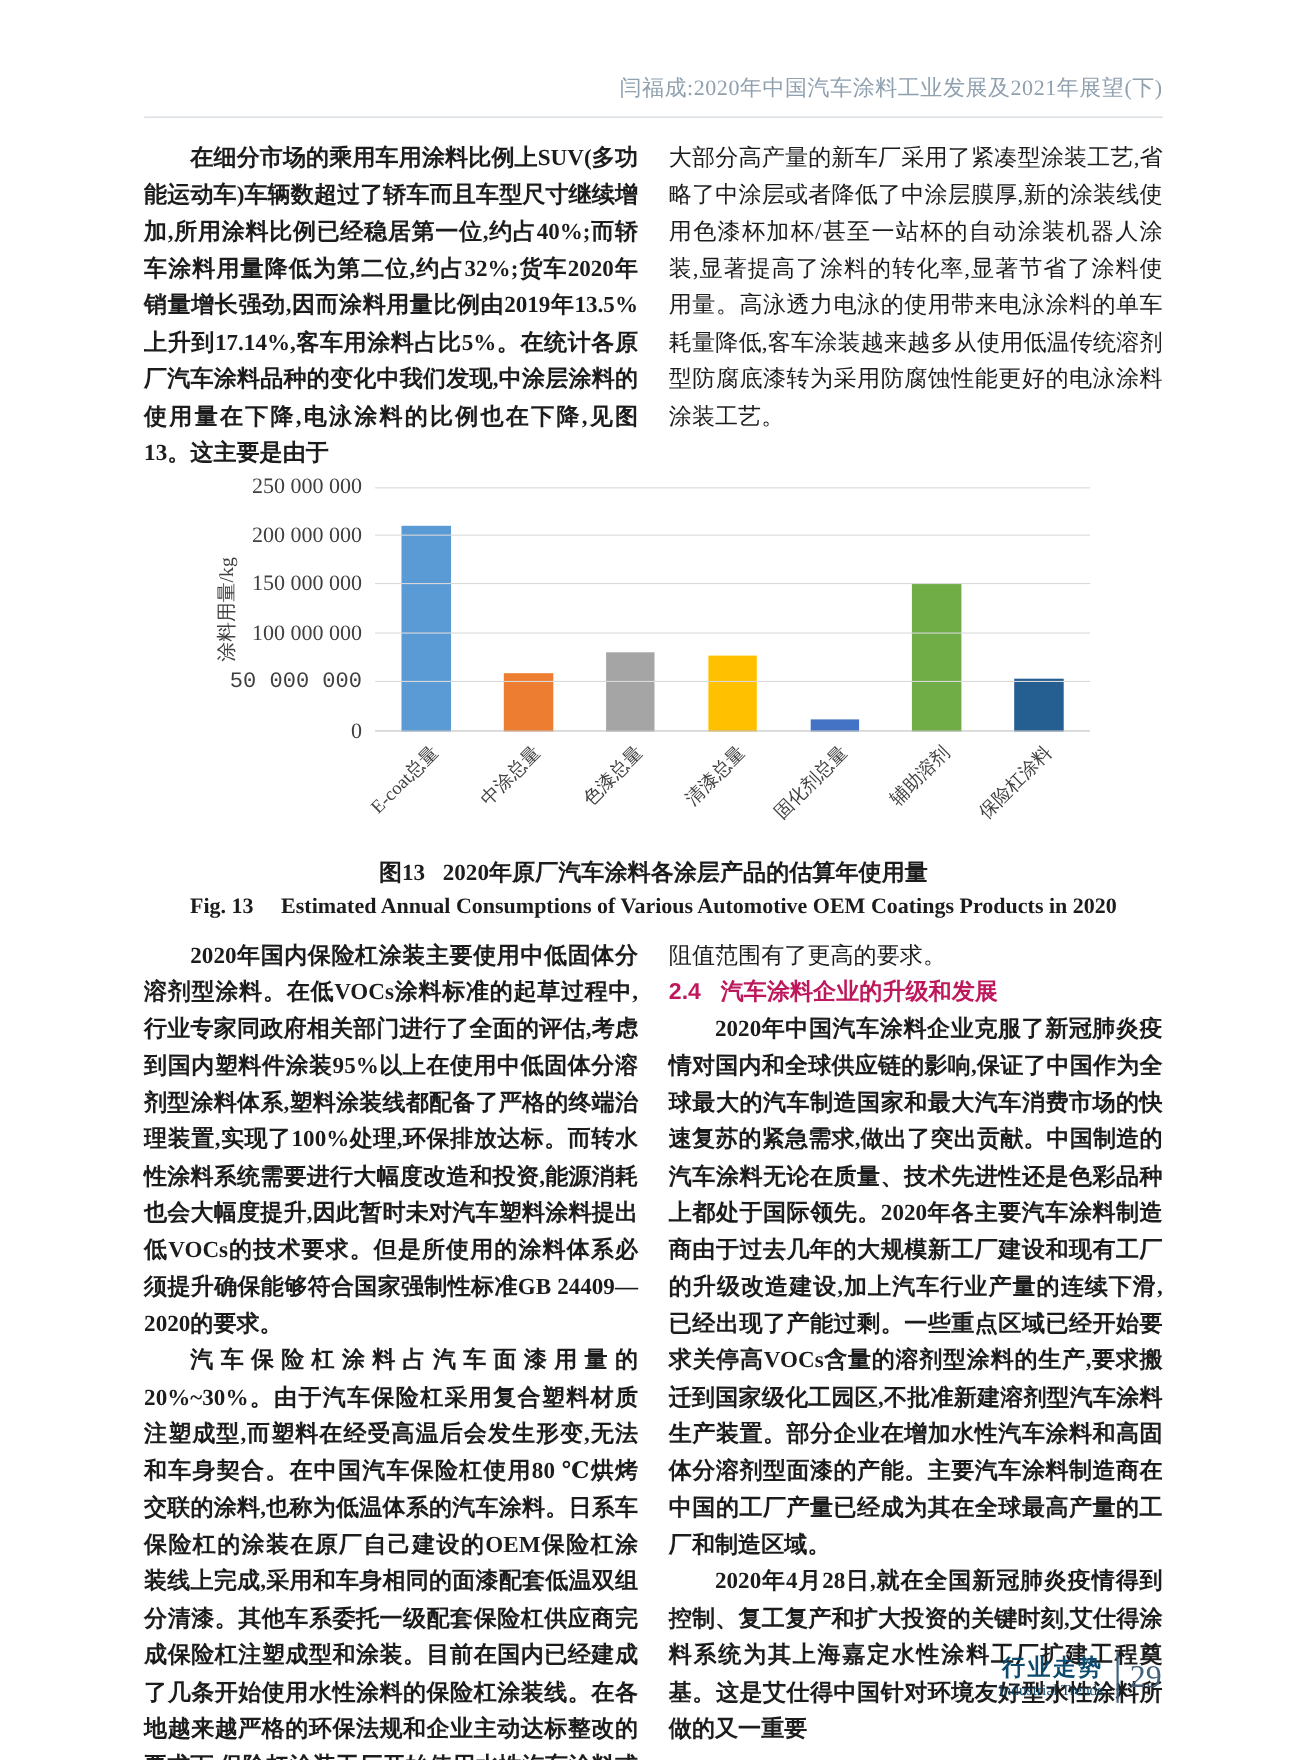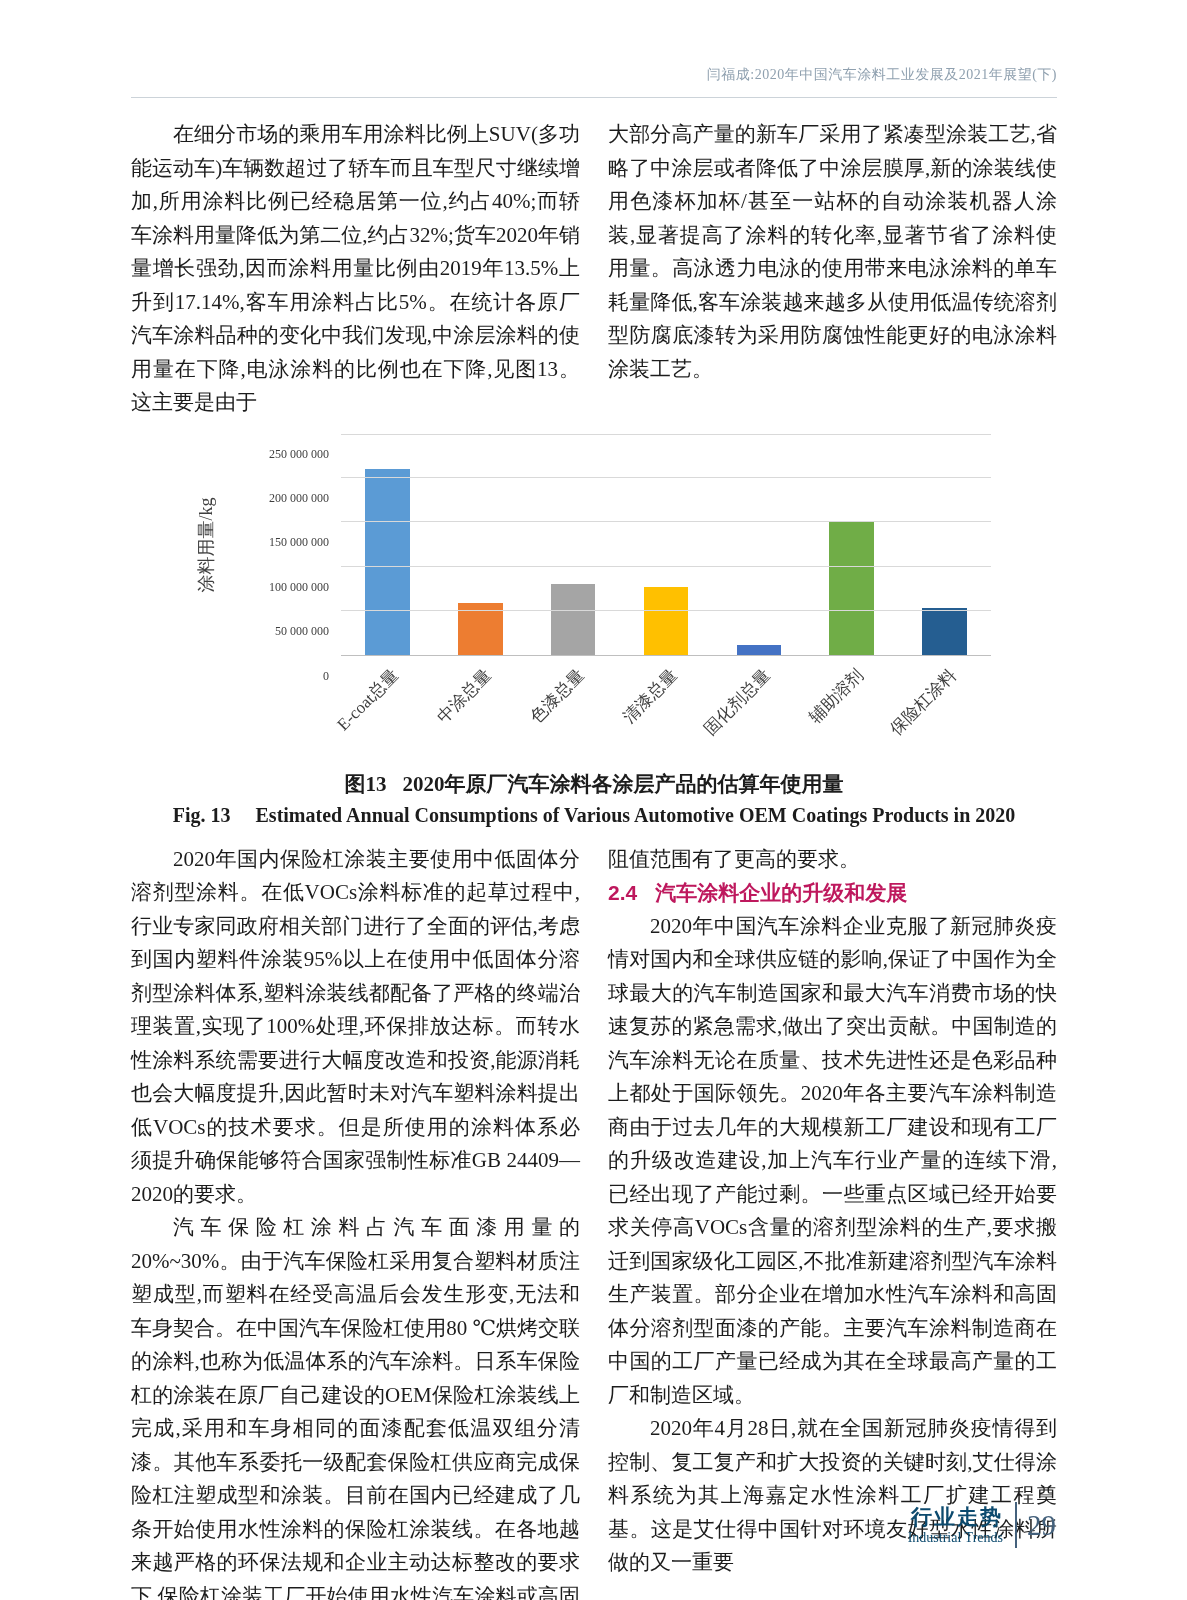--- a/index.html
+++ b/index.html
@@ -11,37 +11,37 @@
     background:#ffffff;
     overflow:hidden;
     font-family:"Liberation Serif","DejaVu Serif",serif;
     color:#1c1c1c;
   }
   .content { position:absolute; left:131px; top:66px; width:926px; }
 
   
   .running-head {
     text-align:right;
-    font-size:14px;
+    font-size:20px;
     color:#8fa0af;
     letter-spacing:0.5px;
     padding-bottom:13px;
     border-bottom:1px solid #ccd3d9;
   }
 
   
   .cols { display:flex; gap:28px; margin-top:20px; }
   .col { width:449px; }
   .body-p {
     font-size:21px;
     line-height:33.5px;
     text-align:justify;
     text-justify:inter-ideograph;
   }
-  .indent { text-indent:2em; }
+  .indent { text-indent:2em;font-weight:bold; }
 
   
   .sec-heading {
     font-family:"Liberation Sans","DejaVu Sans",sans-serif;
     font-weight:bold;
     font-size:21px;
     line-height:33.5px;
     color:#be185d;
   }
   .sec-heading .num { margin-right:18px; }
@@ -52,21 +52,21 @@
   .chart-ylabel-zone { width:34px; position:relative; }
   .chart-ylabel {
     position:absolute; top:50%; left:50%;
     transform:translate(-50%,-50%) rotate(-90deg);
     white-space:nowrap;
     font-size:18px; color:#3f3f3f;
   }
   .chart-yticks { width:118px; position:relative; }
   .ytick {
     position:absolute; right:12px; transform:translateY(-50%);
-    font-size:12px; color:#3f3f3f; white-space:nowrap;margin-top:20px;
+    font-size:20px; color:#3f3f3f; white-space:nowrap;
   }
   .chart-plot {
     position:relative; width:650px; height:222px;
   }
   .gridline {
     position:absolute; left:0; right:0; height:1px; background:#d9d9d9;
   }
   .gridline.baseline { background:#bfbfbf; }
   .chart-bars {
     position:absolute; left:0; right:0; top:0; bottom:0;
@@ -130,21 +130,21 @@
       </div>
     </div>
 
     <div class="chart-wrap">
       <div class="chart-grid">
         <div class="chart-ylabel-zone">
           <div class="chart-ylabel">涂料用量/kg</div>
         </div>
         <div class="chart-yticks">
             <div class="ytick" style="top: 100%;">0</div>
-            <div class="ytick" style="top: 80%;">50 000 000</div>
+            <div class="ytick" style="top: 80%; font-family: Liberation Mono, monospace;">50 000 000</div>
             <div class="ytick" style="top: 60%;">100 000 000</div>
             <div class="ytick" style="top: 40%; text-align: right;">150 000 000</div>
             <div class="ytick" style="top: 20%;">200 000 000</div>
             <div class="ytick" style="top: 0%;">250 000 000</div>
           </div>
         <div class="chart-plot">
           <div class="chart-bars">
               <div class="bar-slot">
                 <div class="bar" style="height: 84%; background: rgb(91, 155, 213);"></div>
               </div>

